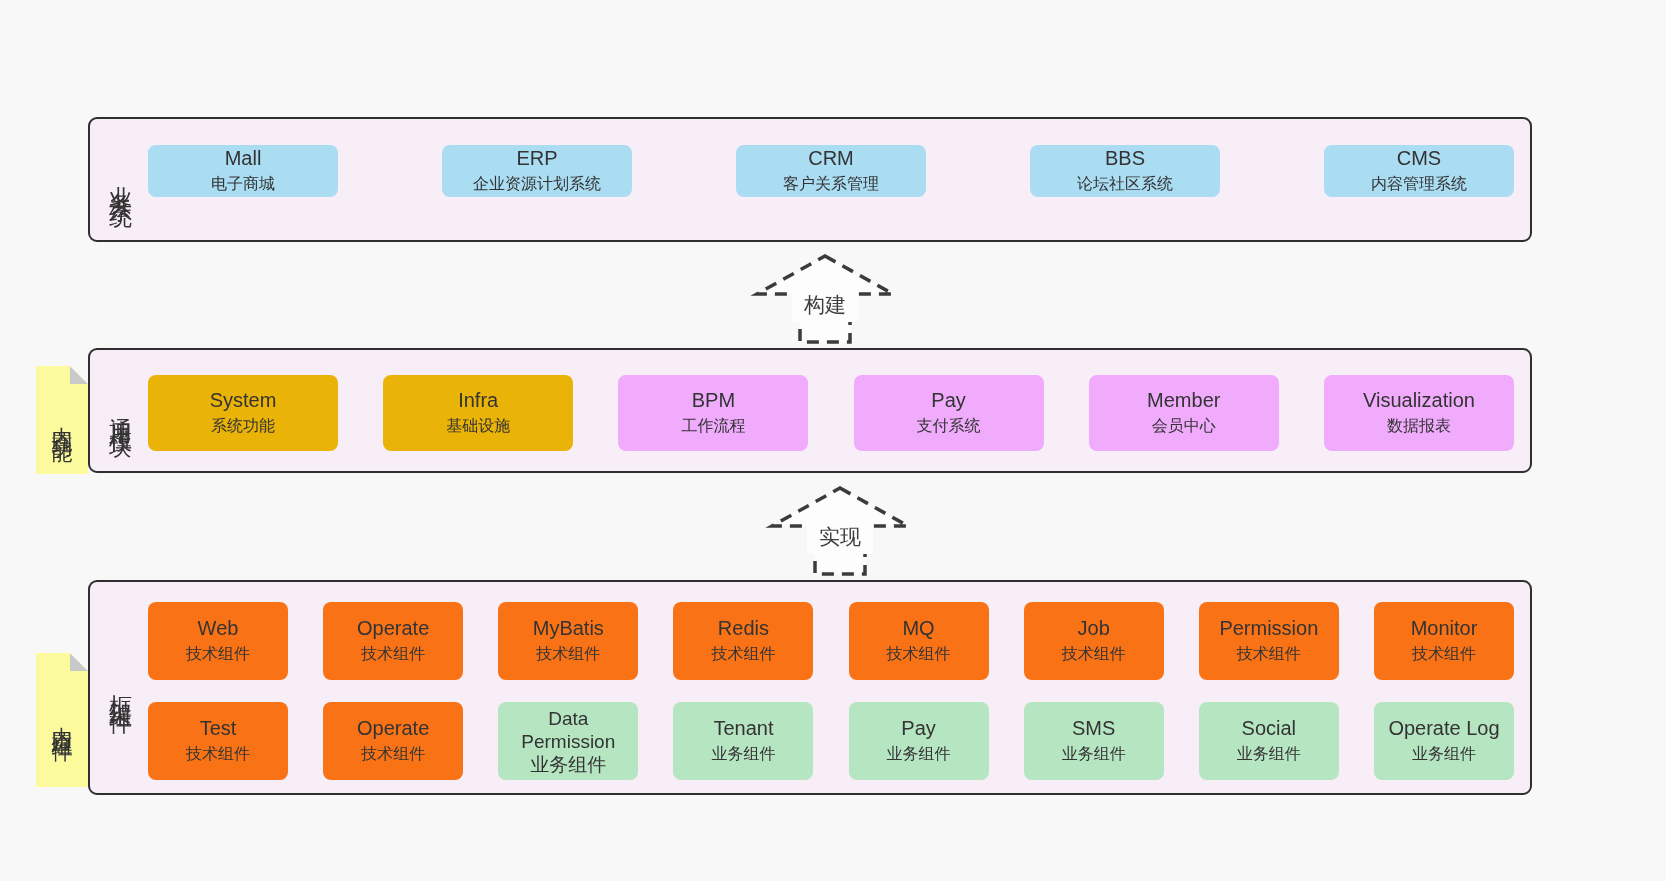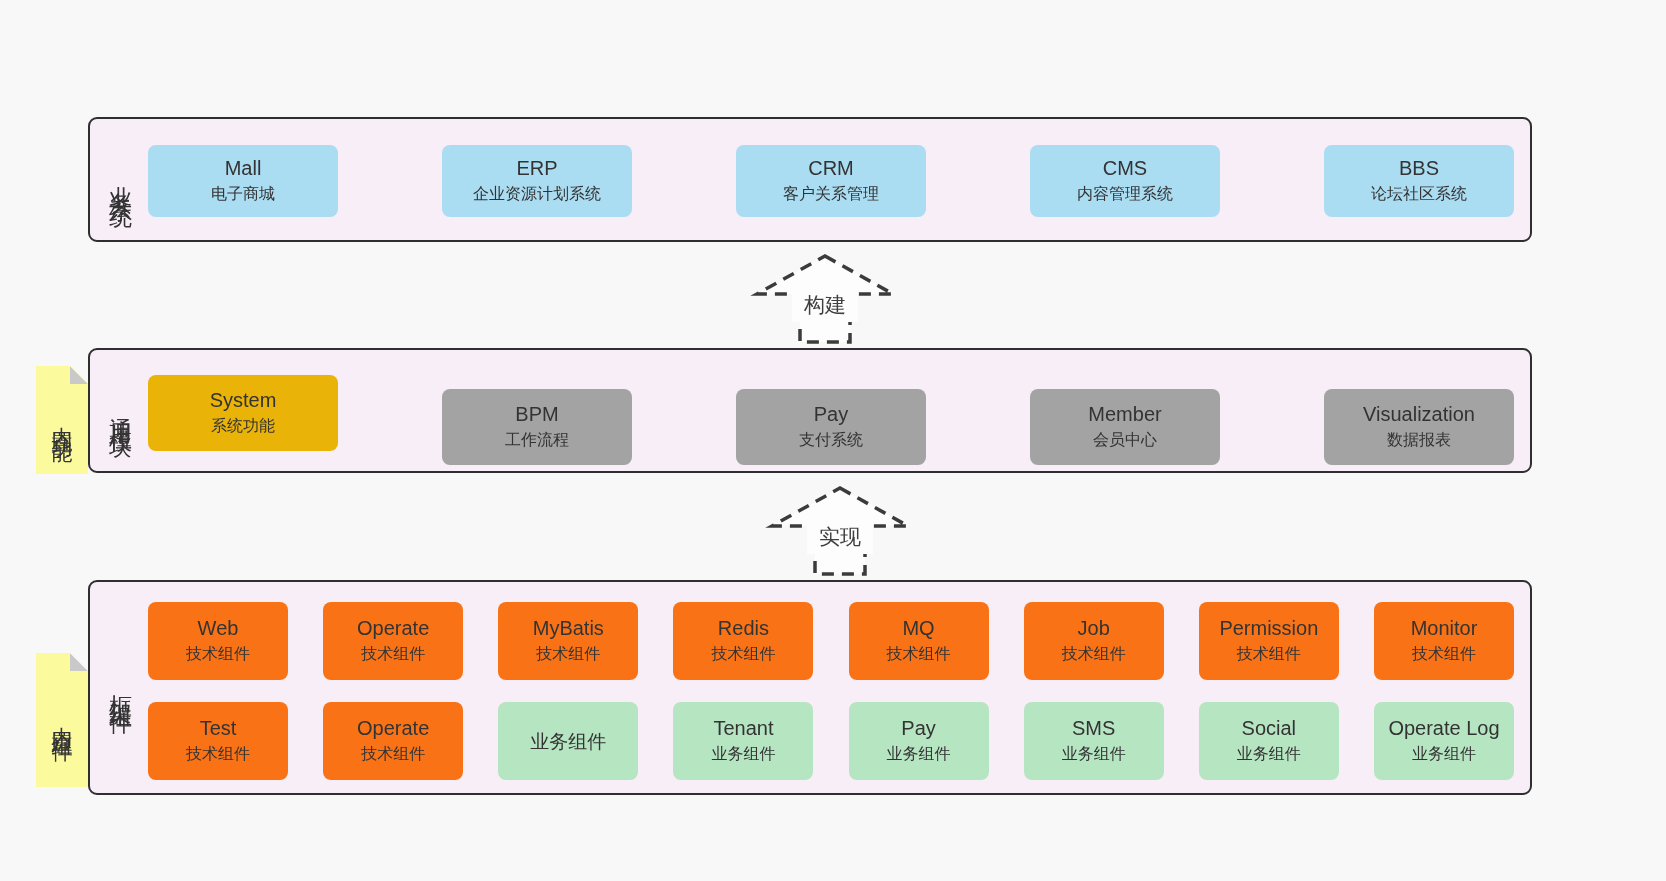--- a/index.html
+++ b/index.html
@@ -30,29 +30,29 @@
   #panel-modules .row{top:25px;}
   #panel-framework .row-a{top:20px;}
   #panel-framework .row-b{top:120px;}
   .box{
     border-radius:8px;box-sizing:border-box;padding:2px 6px;
     display:flex;flex-direction:column;align-items:center;justify-content:center;
     text-align:center;color:#333;
   }
   .w190{width:190px;}
   .w140{width:140px;}
-  .h72{height:72px;}
+  .h72{height:52px;}
   .h76{height:76px;}
   .h78{height:78px;}
   .box .en{font-size:20px;line-height:26px;}
   .box .zh{font-size:16px;line-height:26px;}
   .box.tight .en,.box.tight .zh{font-size:19px;line-height:23px;}
   .blue{background:#aadcf2;}
   .red{background:#eab308;}
-  .pink{background:#a3a3a3;margin-top:14px;}
+  .pink{background:#f0abfc;}
   .gdark{background:#f97316;}
   .glight{background:#b6e5c2;}
   .note{
     position:absolute;left:36px;width:52px;background:#fbfb9e;
     clip-path:polygon(0 0,34px 0,100% 18px,100% 100%,0 100%);
     display:flex;align-items:center;justify-content:center;
   }
   .note::before{
     content:"";position:absolute;top:0;right:0;width:18px;height:18px;
     background:#c9c9c9;clip-path:polygon(0 0,100% 100%,0 100%);
@@ -90,26 +90,26 @@
       </div>
       <div class="box blue w190 h72">
         <div class="en">ERP</div>
         <div class="zh">企业资源计划系统</div>
       </div>
       <div class="box blue w190 h72">
         <div class="en">CRM</div>
         <div class="zh">客户关系管理</div>
       </div>
       <div class="box blue w190 h72">
+        <div class="en">BBS</div>
+        <div class="zh">论坛社区系统</div>
+      </div>
+      <div class="box blue w190 h72">
         <div class="en">CMS</div>
         <div class="zh">内容管理系统</div>
-      </div>
-      <div class="box blue w190 h72">
-        <div class="en">BBS</div>
-        <div class="zh">论坛社区系统</div>
       </div>
     </div>
   </section>
 
   <svg class="arrow" id="arrow-build" viewBox="0 0 165 96">
     <polygon points="81,6 149,44 106,44 106,92 56,92 56,44 13,44"></polygon>
     <rect x="48" y="38" width="66" height="34"></rect>
     <text x="81" y="62">构建</text>
   </svg>
 
@@ -117,20 +117,24 @@
     <div class="ntext">内置功能</div>
   </div>
 
   <section class="panel" id="panel-modules">
     <div class="vlabel">通用模块</div>
     <div class="row">
       <div class="box red w190 h76">
         <div class="en">System</div>
         <div class="zh">系统功能</div>
       </div>
+      <div class="box red w190 h76">
+        <div class="en">Infra</div>
+        <div class="zh">基础设施</div>
+      </div>
       <div class="box pink w190 h76">
         <div class="en">BPM</div>
         <div class="zh">工作流程</div>
       </div>
       <div class="box pink w190 h76">
         <div class="en">Pay</div>
         <div class="zh">支付系统</div>
       </div>
       <div class="box pink w190 h76">
         <div class="en">Member</div>
@@ -192,20 +196,21 @@
     <div class="row row-b">
       <div class="box gdark w140 h78">
         <div class="en">Test</div>
         <div class="zh">技术组件</div>
       </div>
       <div class="box gdark w140 h78">
         <div class="en">Operate</div>
         <div class="zh">技术组件</div>
       </div>
       <div class="box glight tight w140 h78">
+        <div class="en">Data Permission</div>
         <div class="zh">业务组件</div>
       </div>
       <div class="box glight w140 h78">
         <div class="en">Tenant</div>
         <div class="zh">业务组件</div>
       </div>
       <div class="box glight w140 h78">
         <div class="en">Pay</div>
         <div class="zh">业务组件</div>
       </div>

